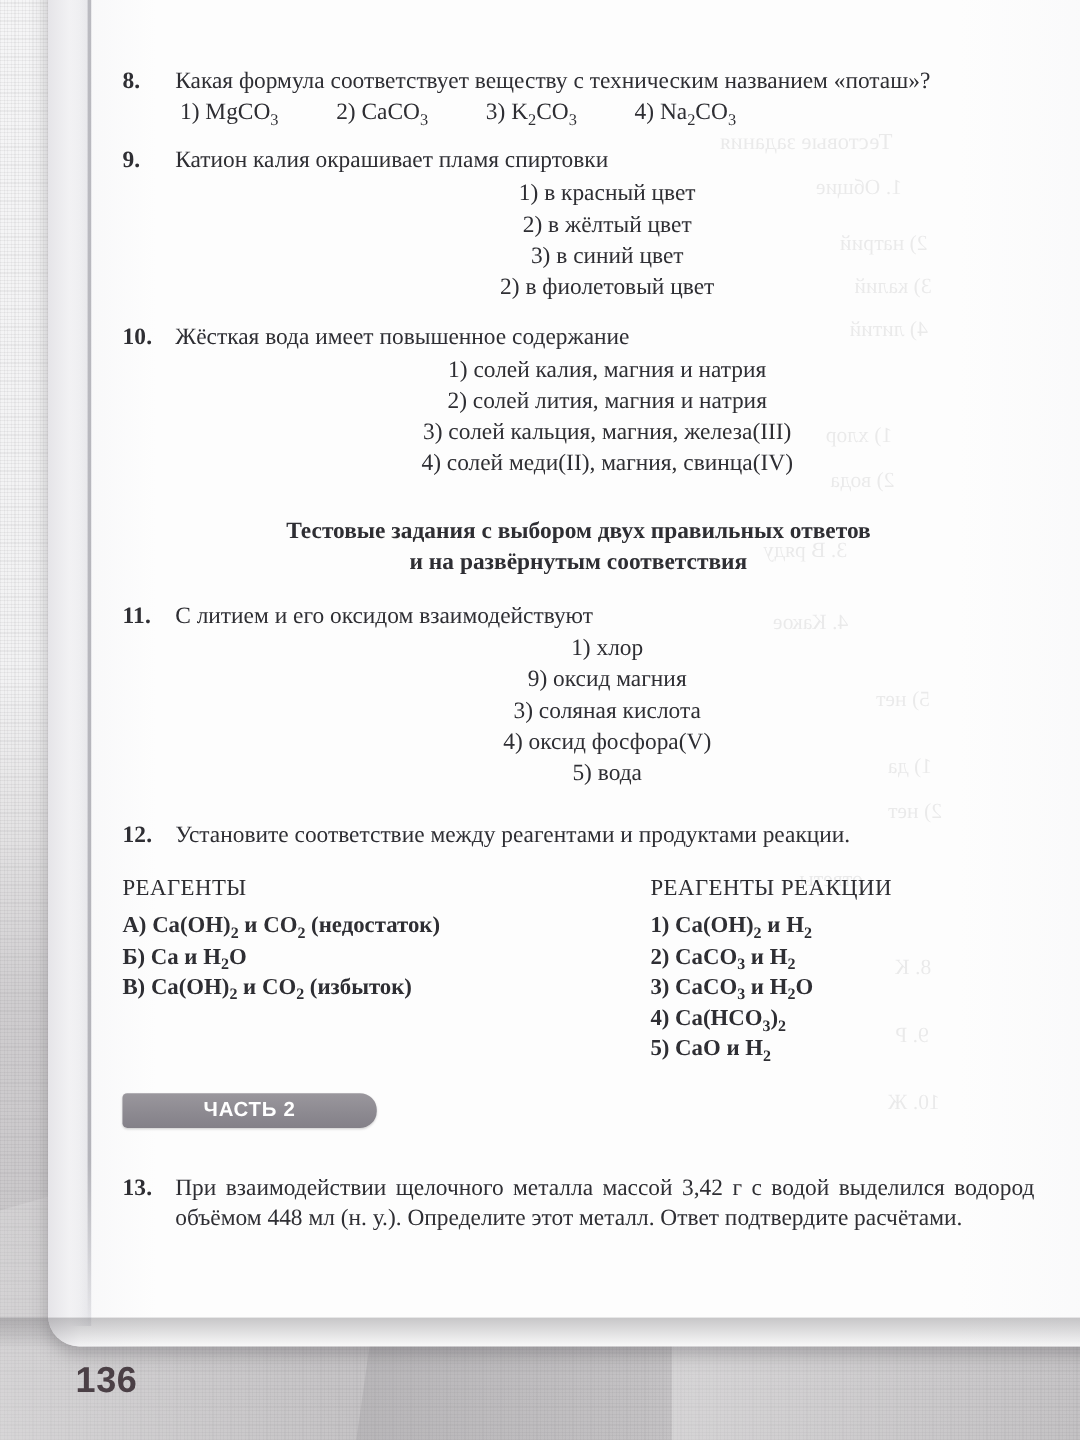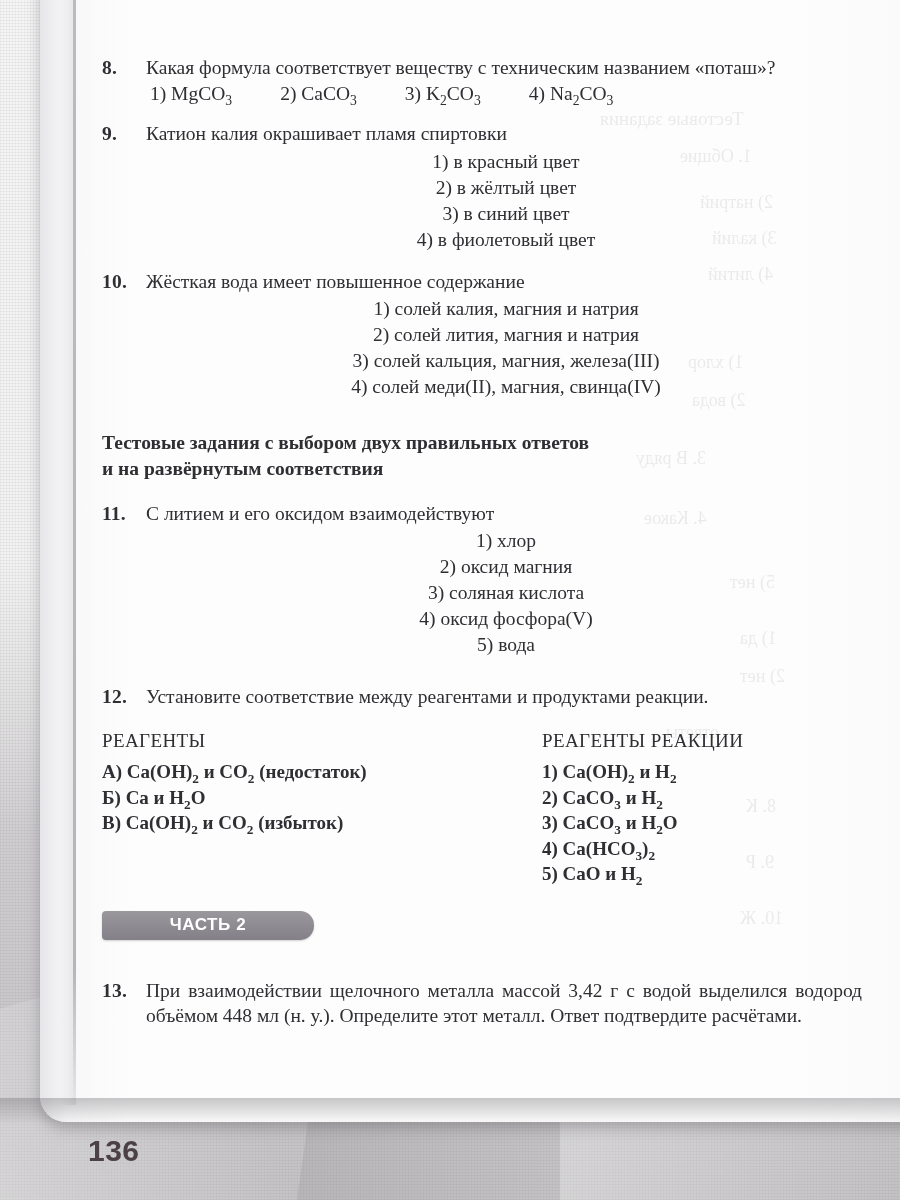--- a/index.html
+++ b/index.html
@@ -170,20 +170,21 @@
     display: flex;
   }
   .opts-inline .opt { margin-right: 48px; white-space: nowrap; font-family: Liberation Serif, serif; }
   .opts-inline .opt:last-child { margin-right: 0; }
 
   .section-head {
     font-weight: bold;
     font-size: 19.5px;
     line-height: 1.30;
     margin: 0;
+    text-align: center;
   }
 
   sub { font-size: .70em; line-height: 0; }
   .sp-16 { height: 16px; }
   .sp-18 { height: 18px; }
   .sp-20 { height: 20px; }
   .sp-24 { height: 24px; }
   .sp-26 { height: 26px; }
   .sp-30 { height: 30px; }
 
@@ -218,21 +219,21 @@
     font-size: 17px;
     letter-spacing: .6px;
     background: linear-gradient(180deg, #9a979d 0%, #8d8a91 55%, #838088 100%);
     border-radius: 4px 14px 14px 4px;
     box-shadow: 0 1px 2px rgba(0,0,0,.18);
   }
 
   
   .folio {
     position: absolute;
-    left: 88px;
+    left: 63px;
     top: 1134px;
     font-family: "Liberation Sans", sans-serif;
     font-weight: bold;
     font-size: 30px;
     letter-spacing: .5px;
     color: #4b4046;
   }
 </style>
 </head>
 <body>
@@ -286,21 +287,21 @@
       <div class="sp-16"></div>
 
       <div class="q">
         <div class="q-num">9.</div>
         <div class="q-body nojust">Катион калия окрашивает пламя спиртовки</div>
       </div>
       <div class="opts">
         <div class="opt">1) в красный цвет</div>
         <div class="opt">2) в жёлтый цвет</div>
         <div class="opt">3) в синий цвет</div>
-        <div class="opt">4) в фиолетовый цвет</div>
+        <div class="opt">2) в фиолетовый цвет</div>
       </div>
 
       <div class="sp-16"></div>
 
       <div class="q">
         <div class="q-num wide">10.</div>
         <div class="q-body nojust">Жёсткая вода имеет повышенное содержание</div>
       </div>
       <div class="opts">
         <div class="opt">1) солей калия, магния и натрия</div>
@@ -317,21 +318,21 @@
       </div>
 
       <div class="sp-20"></div>
 
       <div class="q">
         <div class="q-num wide">11.</div>
         <div class="q-body nojust">С литием и его оксидом взаимодействуют</div>
       </div>
       <div class="opts">
         <div class="opt">1) хлор</div>
-        <div class="opt">2) оксид магния</div>
+        <div class="opt">9) оксид магния</div>
         <div class="opt">3) соляная кислота</div>
         <div class="opt">4) оксид фосфора(V)</div>
         <div class="opt">5) вода</div>
       </div>
 
       <div class="sp-26"></div>
 
       <div class="q">
         <div class="q-num wide">12.</div>
         <div class="q-body">Установите соответствие между реагентами и продуктами реак­ции.</div>

